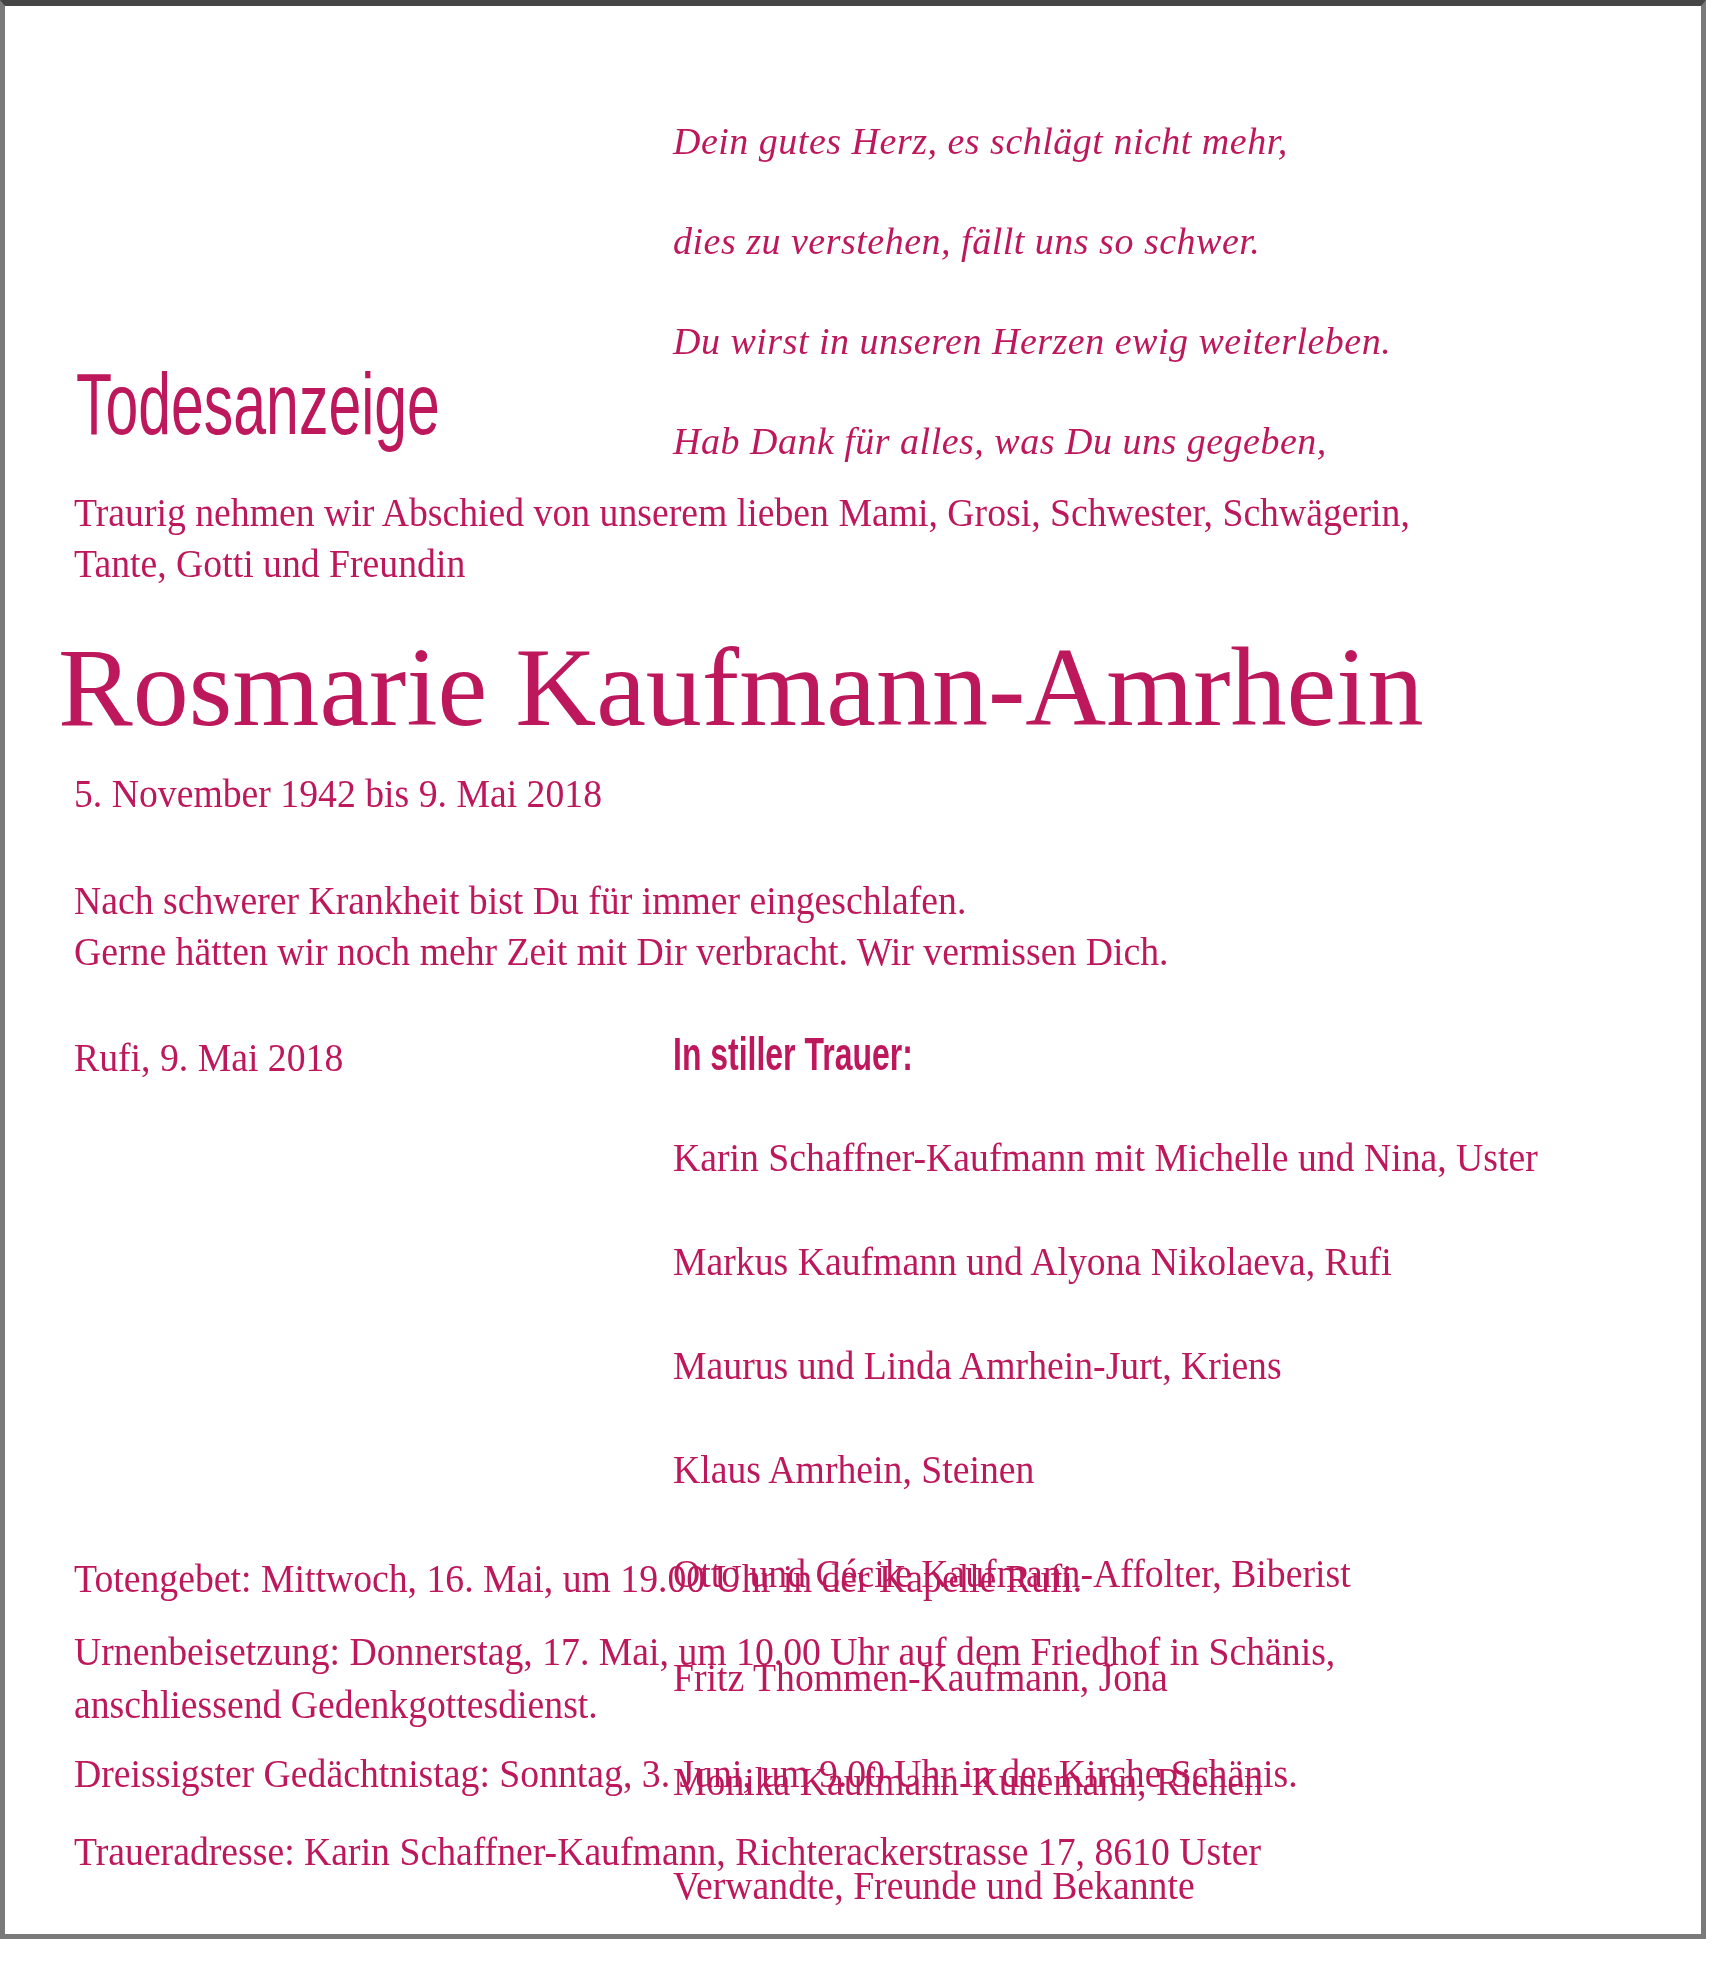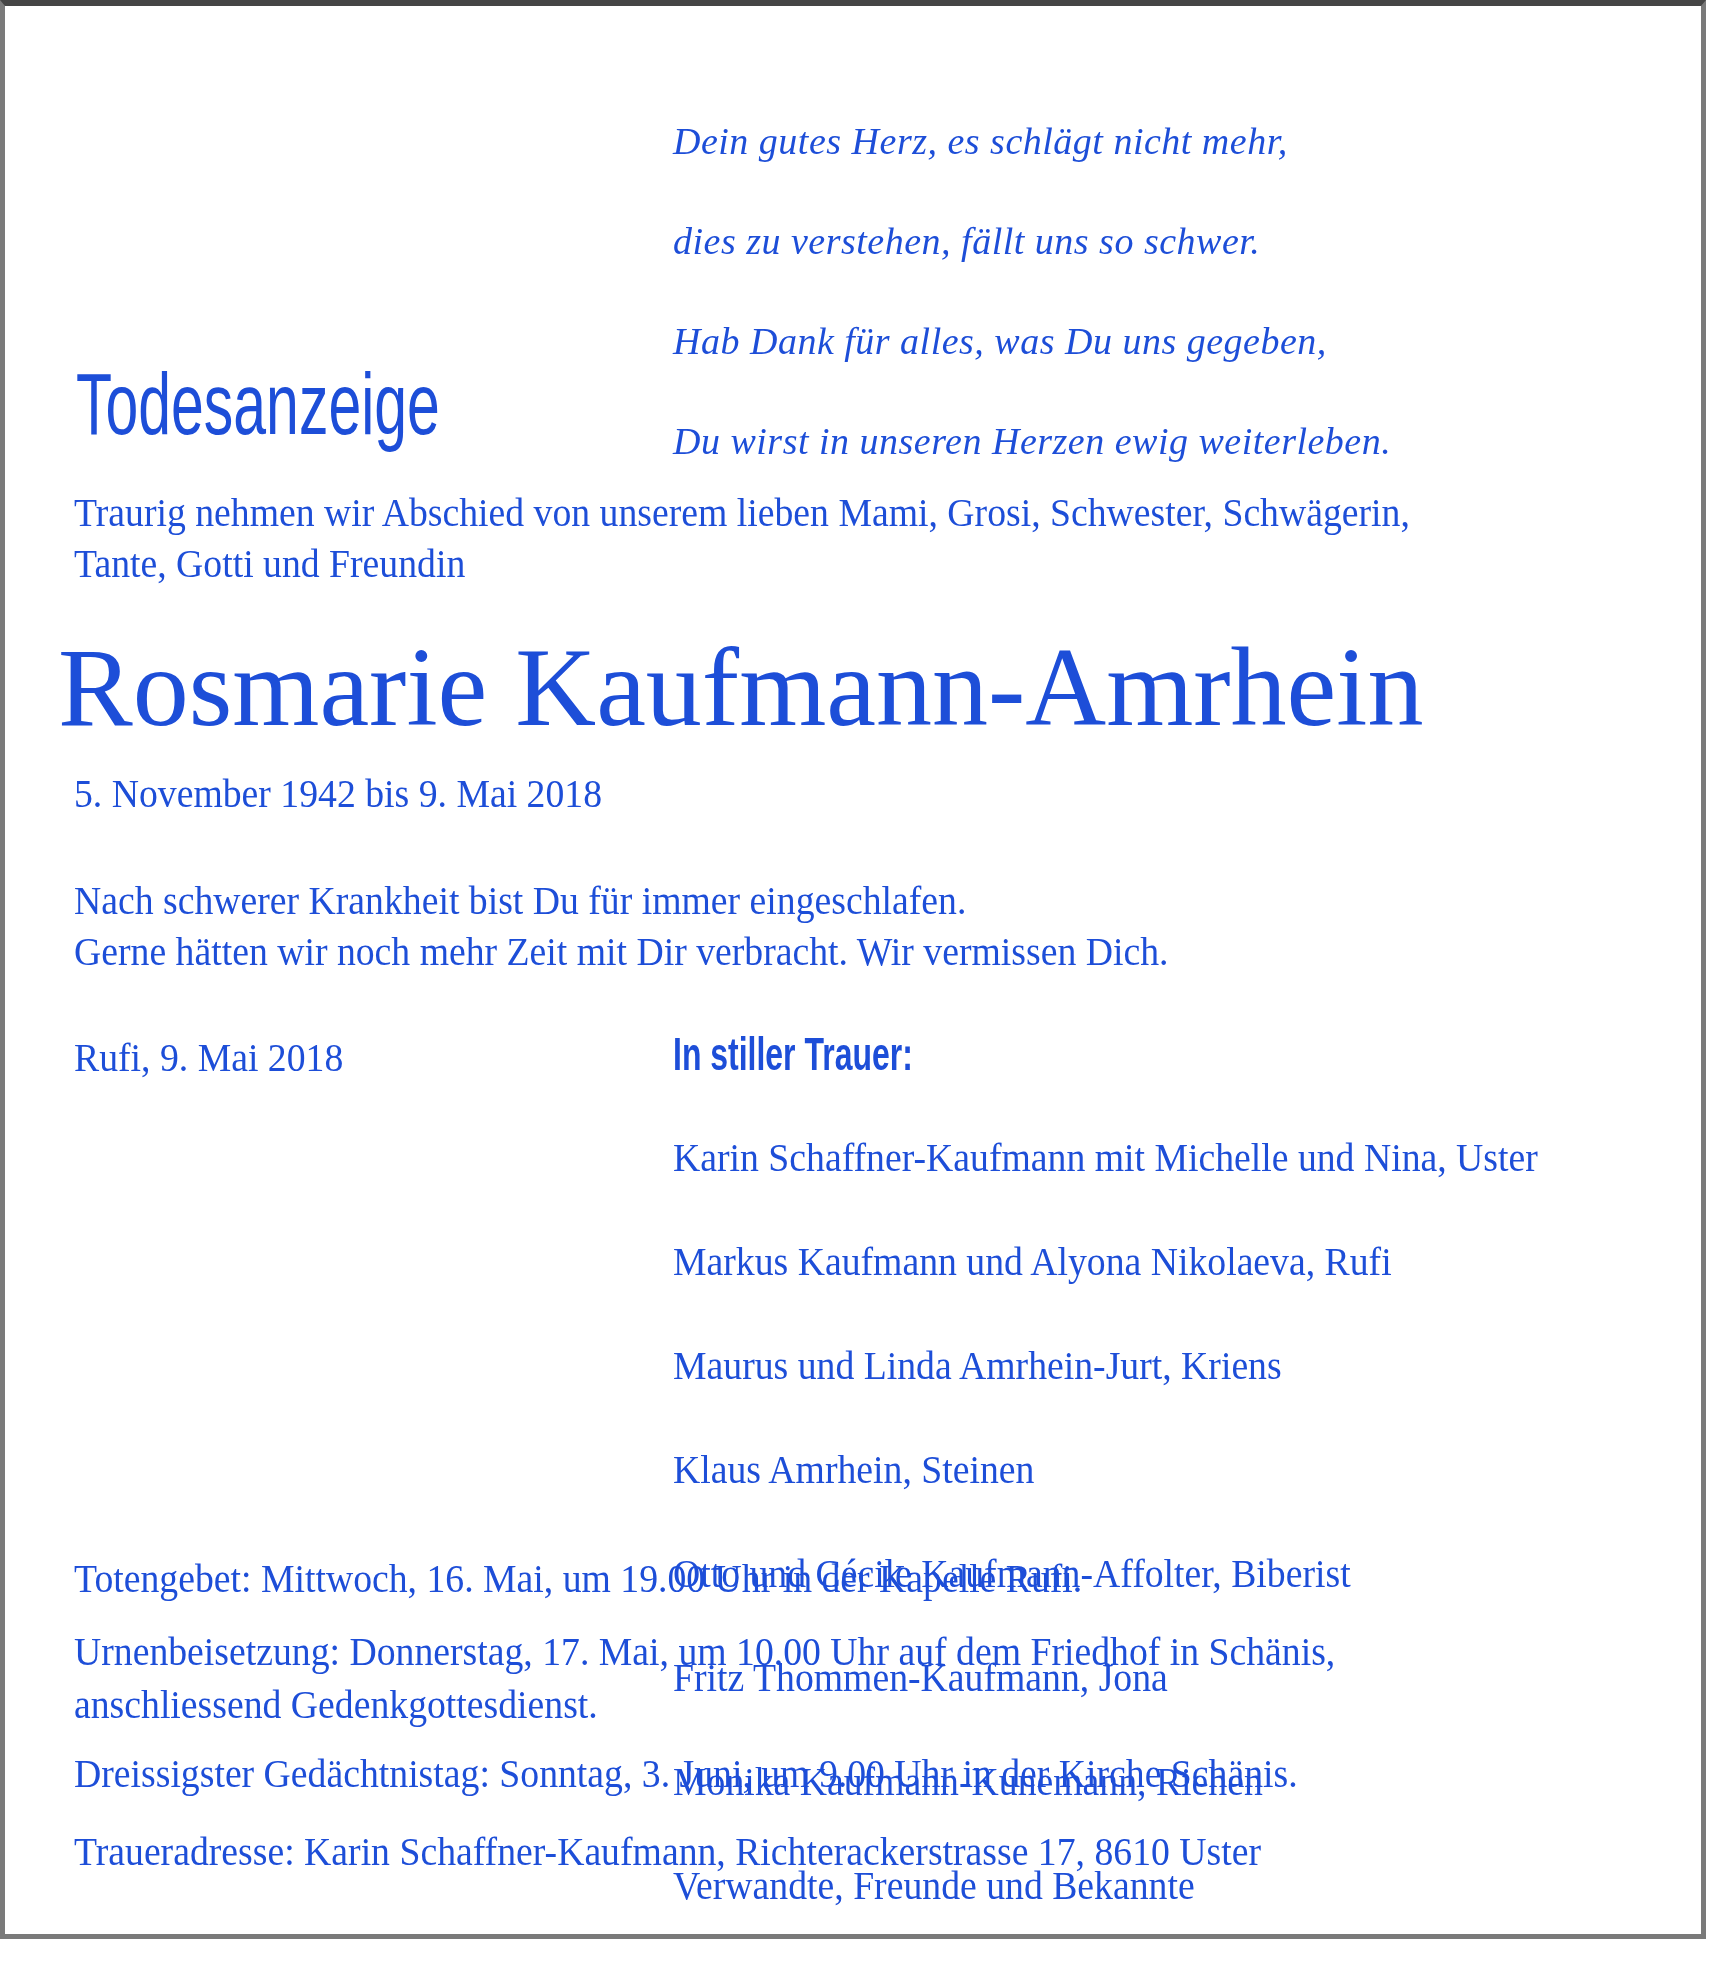--- a/index.html
+++ b/index.html
@@ -1,20 +1,20 @@
 <!DOCTYPE html>
 <html><head>
 <meta charset="utf-8">
 <style>
   html,body{margin:0;padding:0;background:#fff;}
   .page{
     position:relative;
     width:1724px;height:1972px;
     background:#ffffff;
-    color:#1d4ed8;
+    color:#be185d;
     font-family:"Liberation Serif", serif;
     overflow:hidden;
   }
   .frame{
     position:absolute;
     left:0;top:0;
     width:1706px;height:1939px;
     border:5px solid #7a7a7a;
     border-top:6px solid #454545;
     box-sizing:border-box;
@@ -62,22 +62,22 @@
 </style>
 </head>
 <body>
 
 <div class="page">
   <div class="frame"></div>
 
   <div class="blk poem">
     <div class="p-line">Dein gutes Herz, es schlägt nicht mehr,</div>
     <div class="p-line">dies zu verstehen, fällt uns so schwer.</div>
+    <div class="p-line">Du wirst in unseren Herzen ewig weiterleben.</div>
     <div class="p-line">Hab Dank für alles, was Du uns gegeben,</div>
-    <div class="p-line">Du wirst in unseren Herzen ewig weiterleben.</div>
   </div>
 
   <div class="blk heading">Todesanzeige</div>
 
   <div class="blk intro serif-cond">Traurig nehmen wir Abschied von unserem lieben Mami, Grosi, Schwester, Schwägerin,
 Tante, Gotti und Freundin</div>
 
   <div class="blk deceased">Rosmarie Kaufmann-Amrhein</div>
 
   <div class="blk dates serif-cond">5. November 1942 bis 9. Mai 2018</div>

